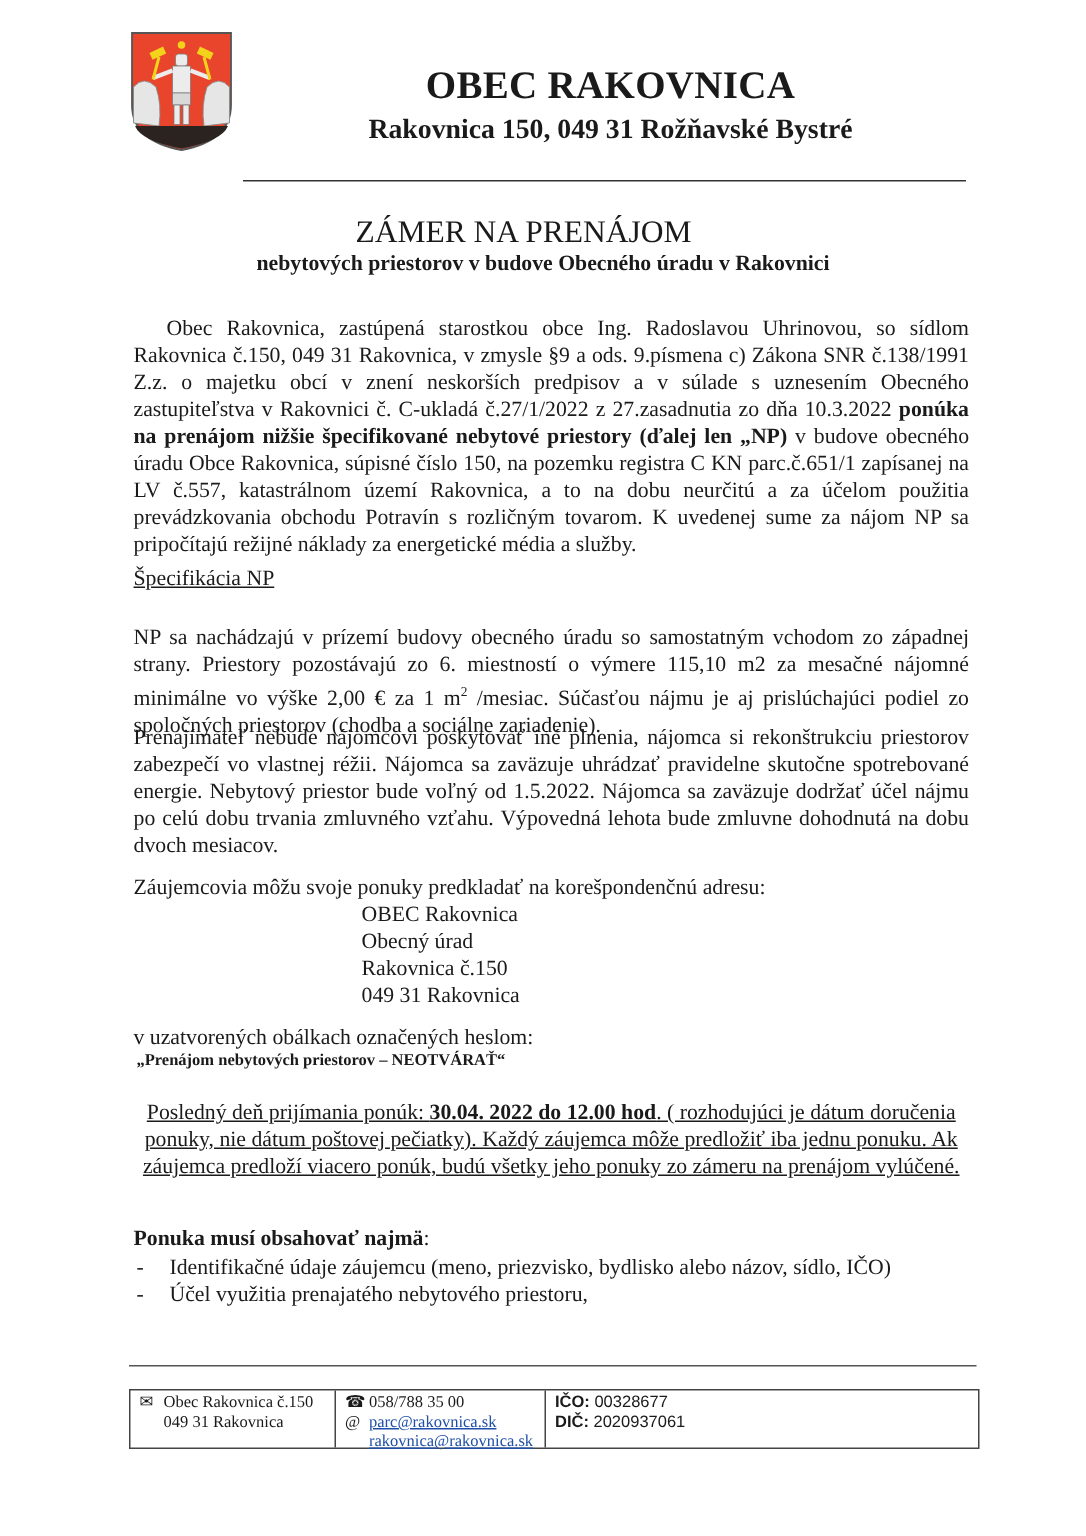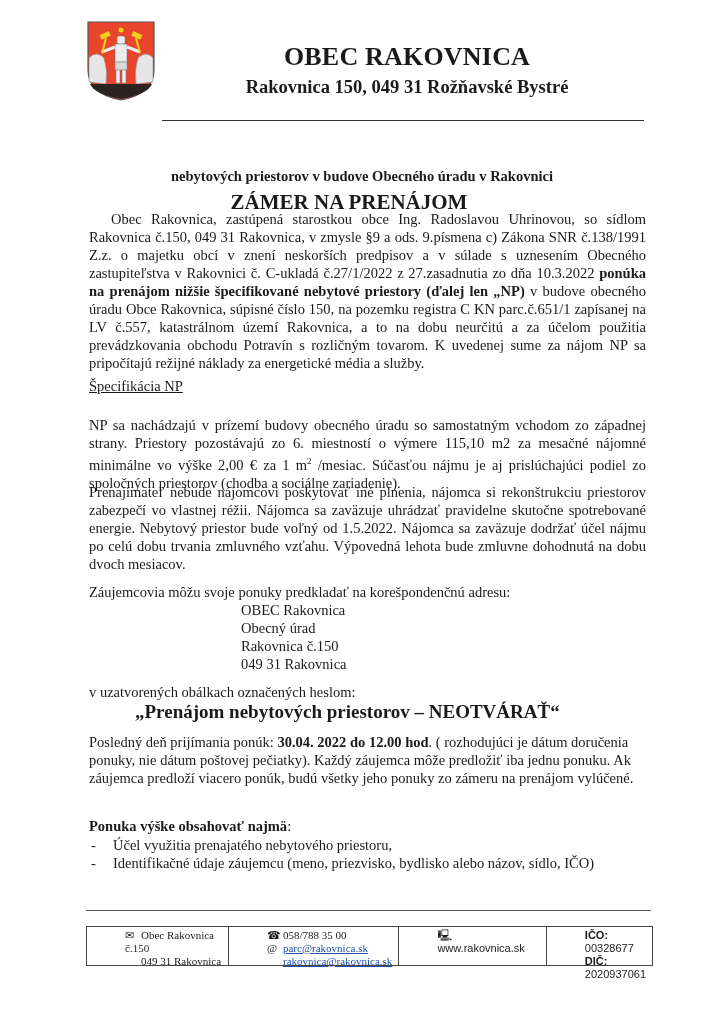--- a/index.html
+++ b/index.html
@@ -6,41 +6,41 @@
   body { width: 724px; height: 1024px; position: relative; overflow: hidden;
          font-family: "Liberation Serif", serif; color: #1a1a1a; }
   .abs { position: absolute; }
   .coat { left: 86px; top: 20px; width: 70px; height: 82px; }
   .org-name { left: 0; width: 724px; top: 42px; text-align: center; padding-left: 90px; box-sizing: border-box;
               font-weight: bold; font-size: 26px; letter-spacing: 0.2px; }
   .org-addr { left: 0; width: 724px; top: 77px; text-align: center; padding-left: 90px; box-sizing: border-box;
               font-weight: bold; font-size: 18.5px; }
   .hr-top { left: 162px; top: 120px; width: 482px; height: 0; border-top: 1.2px solid #333; }
   .title { left: 0; width: 688px; top: 142px; text-align: center; padding-left: 10px; box-sizing: border-box;
-           font-weight: bold; font-size: 21px; margin-top: 48px; }
+           font-weight: normal; font-size: 21px; }
   .subtitle { left: 0; width: 724px; top: 168px; text-align: center; box-sizing: border-box;
               font-weight: bold; font-size: 14.5px; }
   .para { left: 89px; width: 557px; font-size: 14.5px; line-height: 18px; text-align: justify; }
   .p1 { top: 210px; text-indent: 22px; }
   .sec-h { left: 89px; top: 378px; font-size: 14.5px; font-weight: normal; text-decoration: underline; }
   .p2 { top: 416px; }
   .p3 { top: 483px; }
   .p4 { top: 583px; }
   .addr-block { left: 241px; top: 601px; font-size: 14.5px; line-height: 18px; }
   .p5 { top: 683px; }
-  .slogan { left: 91px; top: 701px; font-size: 19px; font-weight: bold; margin-left: 44px; }
-  .p6 { top: 733px; text-align: left; }
+  .slogan { left: 91px; top: 701px; font-size: 11px; font-weight: bold; }
+  .p6 { top: 733px; text-align: center; text-decoration: underline; }
   .req-h { left: 89px; top: 818px; font-size: 14.5px; }
   .req-list { left: 89px; top: 836px; font-size: 14.5px; line-height: 18px; margin: 0; padding: 0; list-style: none; }
   .req-list li { position: relative; padding-left: 24px; }
   .req-list li::before { content: "-"; position: absolute; left: 2px; }
   .hr-foot { left: 86px; top: 910px; width: 565px; height: 0; border-top: 1.2px solid #555; }
   .foot { left: 86px; top: 926px; width: 565px; height: 38px; border: 1px solid #444; display: flex;
           font-size: 11px; line-height: 13px; }
-  .foot .cell { border-right: 1px solid #444; padding: 2px 6px; box-sizing: border-box; margin-left: 32px; }
+  .foot .cell { border-right: 1px solid #444; padding: 2px 6px; box-sizing: border-box; }
   .foot .cell:last-child { border-right: none; }
   .c1 { width: 137px; } .c2 { width: 140px; } .c3 { width: 144px; } .c4 { flex: 1; }
   .sans { font-family: "Liberation Sans", sans-serif; }
   .link { color: #1f4fa8; text-decoration: underline; }
   .ico { display: inline-block; width: 16px; font-size: 11px; }
 </style>
 </head>
 <body>
 
 <div class="abs coat">
@@ -81,37 +81,34 @@
   <div>OBEC Rakovnica</div>
   <div>Obecný úrad</div>
   <div>Rakovnica č.150</div>
   <div>049 31 Rakovnica</div>
 </div>
 <div class="abs para p5">v uzatvorených obálkach označených heslom:</div>
 <div class="abs slogan">„Prenájom nebytových priestorov –  NEOTVÁRAŤ“</div>
 
 <div class="abs para p6"><span>Posledný deň prijímania ponúk: </span><b>30.04. 2022 do 12.00 hod</b><span>.  ( rozhodujúci je dátum doručenia ponuky, nie dátum poštovej pečiatky).  Každý záujemca môže predložiť iba jednu ponuku. Ak záujemca predloží viacero ponúk, budú všetky jeho ponuky zo zámeru na prenájom vylúčené.</span></div>
 
-<div class="abs req-h"><b>Ponuka výške obsahovať najmä</b><span>:</span></div>
+<div class="abs req-h"><b>Ponuka musí obsahovať najmä</b><span>:</span></div>
 <ul class="abs req-list">
+  <li>Identifikačné údaje záujemcu (meno, priezvisko, bydlisko alebo názov, sídlo, IČO)</li>
   <li>Účel využitia prenajatého nebytového priestoru,</li>
-  <li>Identifikačné údaje záujemcu (meno, priezvisko, bydlisko alebo názov, sídlo, IČO)</li>
 </ul>
 
 <div class="abs hr-foot"></div>
 <div class="abs foot">
   <div class="cell c1">
     <div><span class="ico">✉</span><span>Obec Rakovnica č.150</span></div>
     <div style="padding-left:16px">049 31 Rakovnica</div>
   </div>
   <div class="cell c2">
     <div><span class="ico">☎</span><span>058/788 35 00</span></div>
     <div><span class="ico">@</span><span class="link">parc@rakovnica.sk</span></div>
     <div style="padding-left:16px"><span class="link">rakovnica@rakovnica.sk</span></div>
   </div>
-  <div class="cell c3 sans">
-    <span class="ico">🖳</span><span>www.rakovnica.sk</span>
-  </div>
   <div class="cell c4 sans">
     <div><b>IČO:</b><span> 00328677</span></div>
     <div><b>DIČ:</b><span> 2020937061</span></div>
   </div>
 </div>
 
 </body></html>

